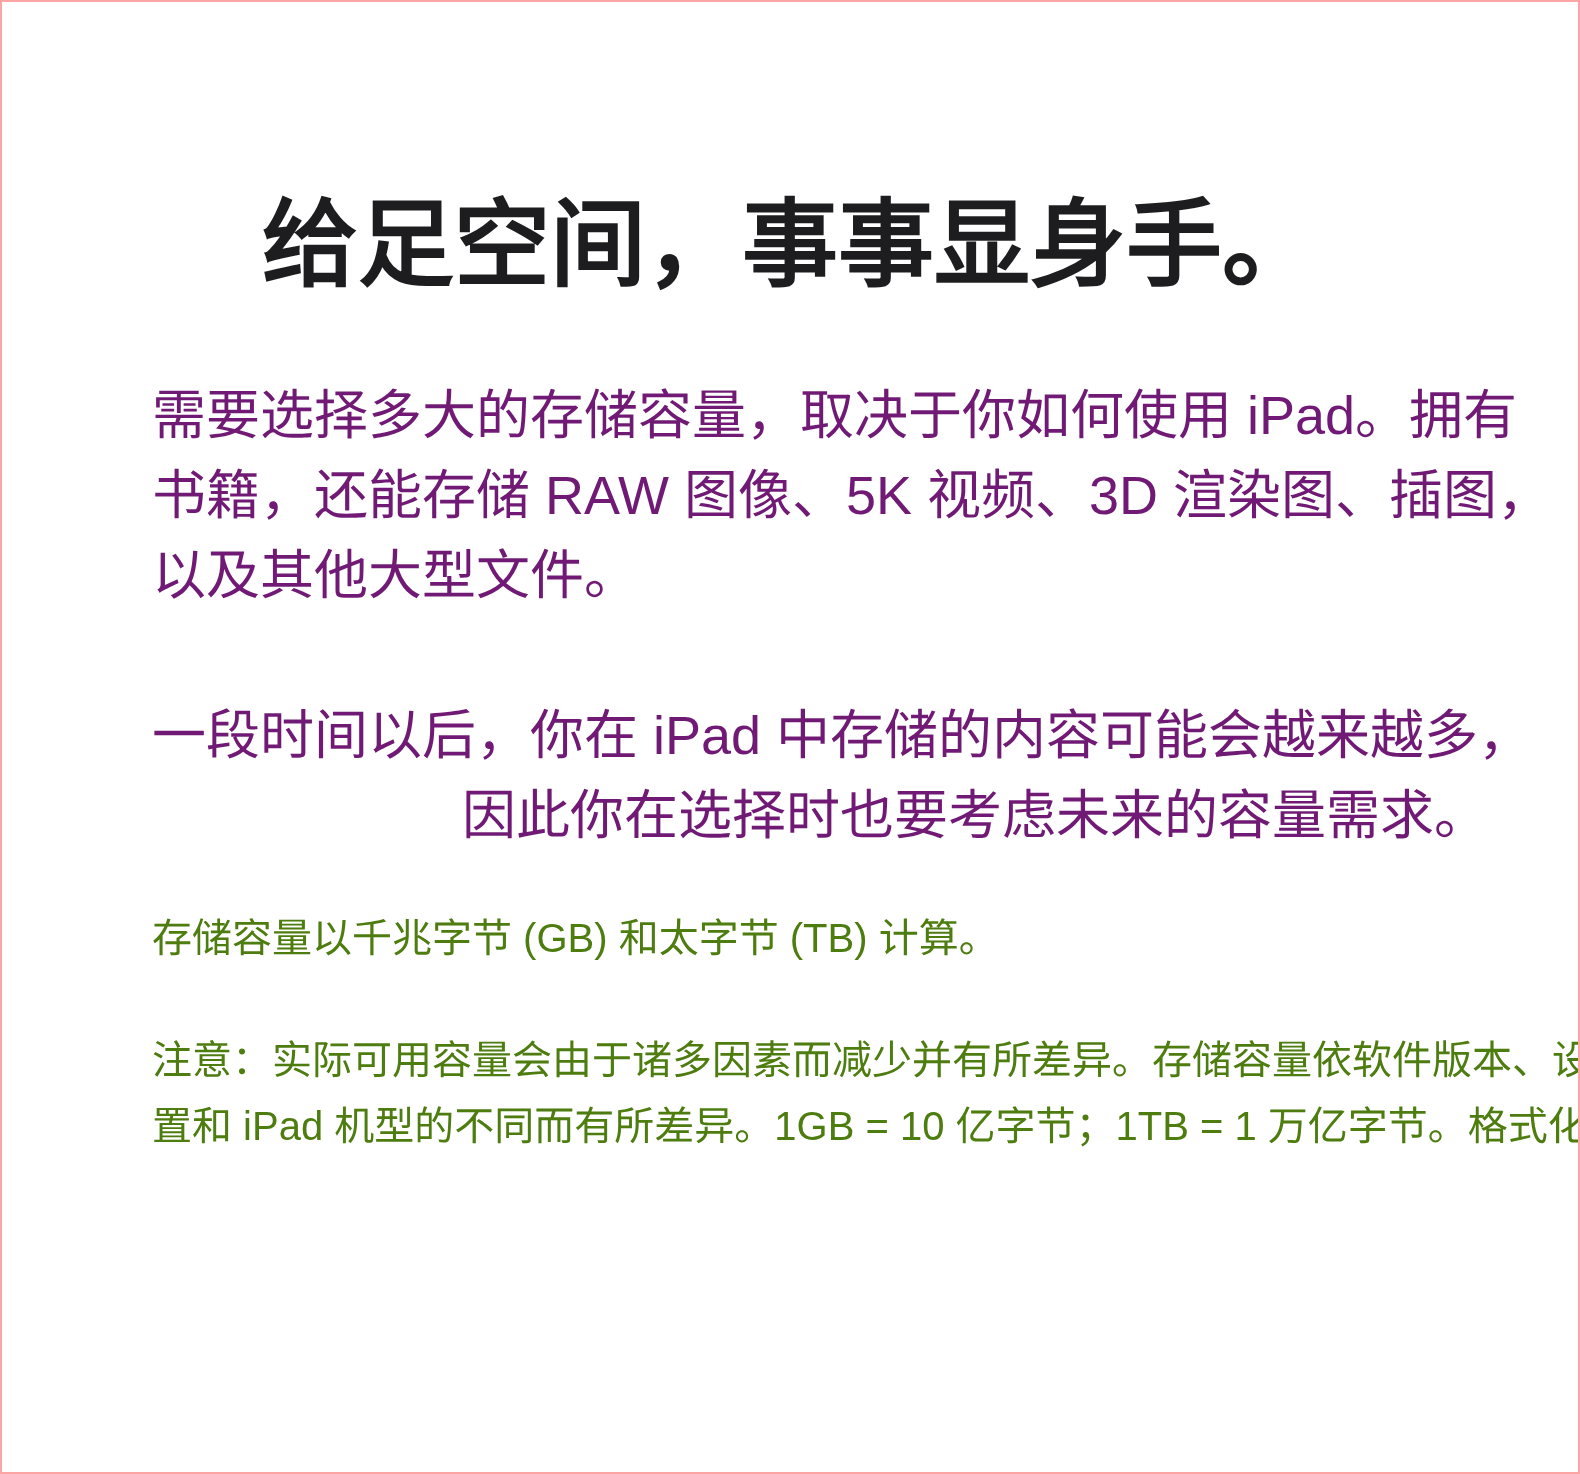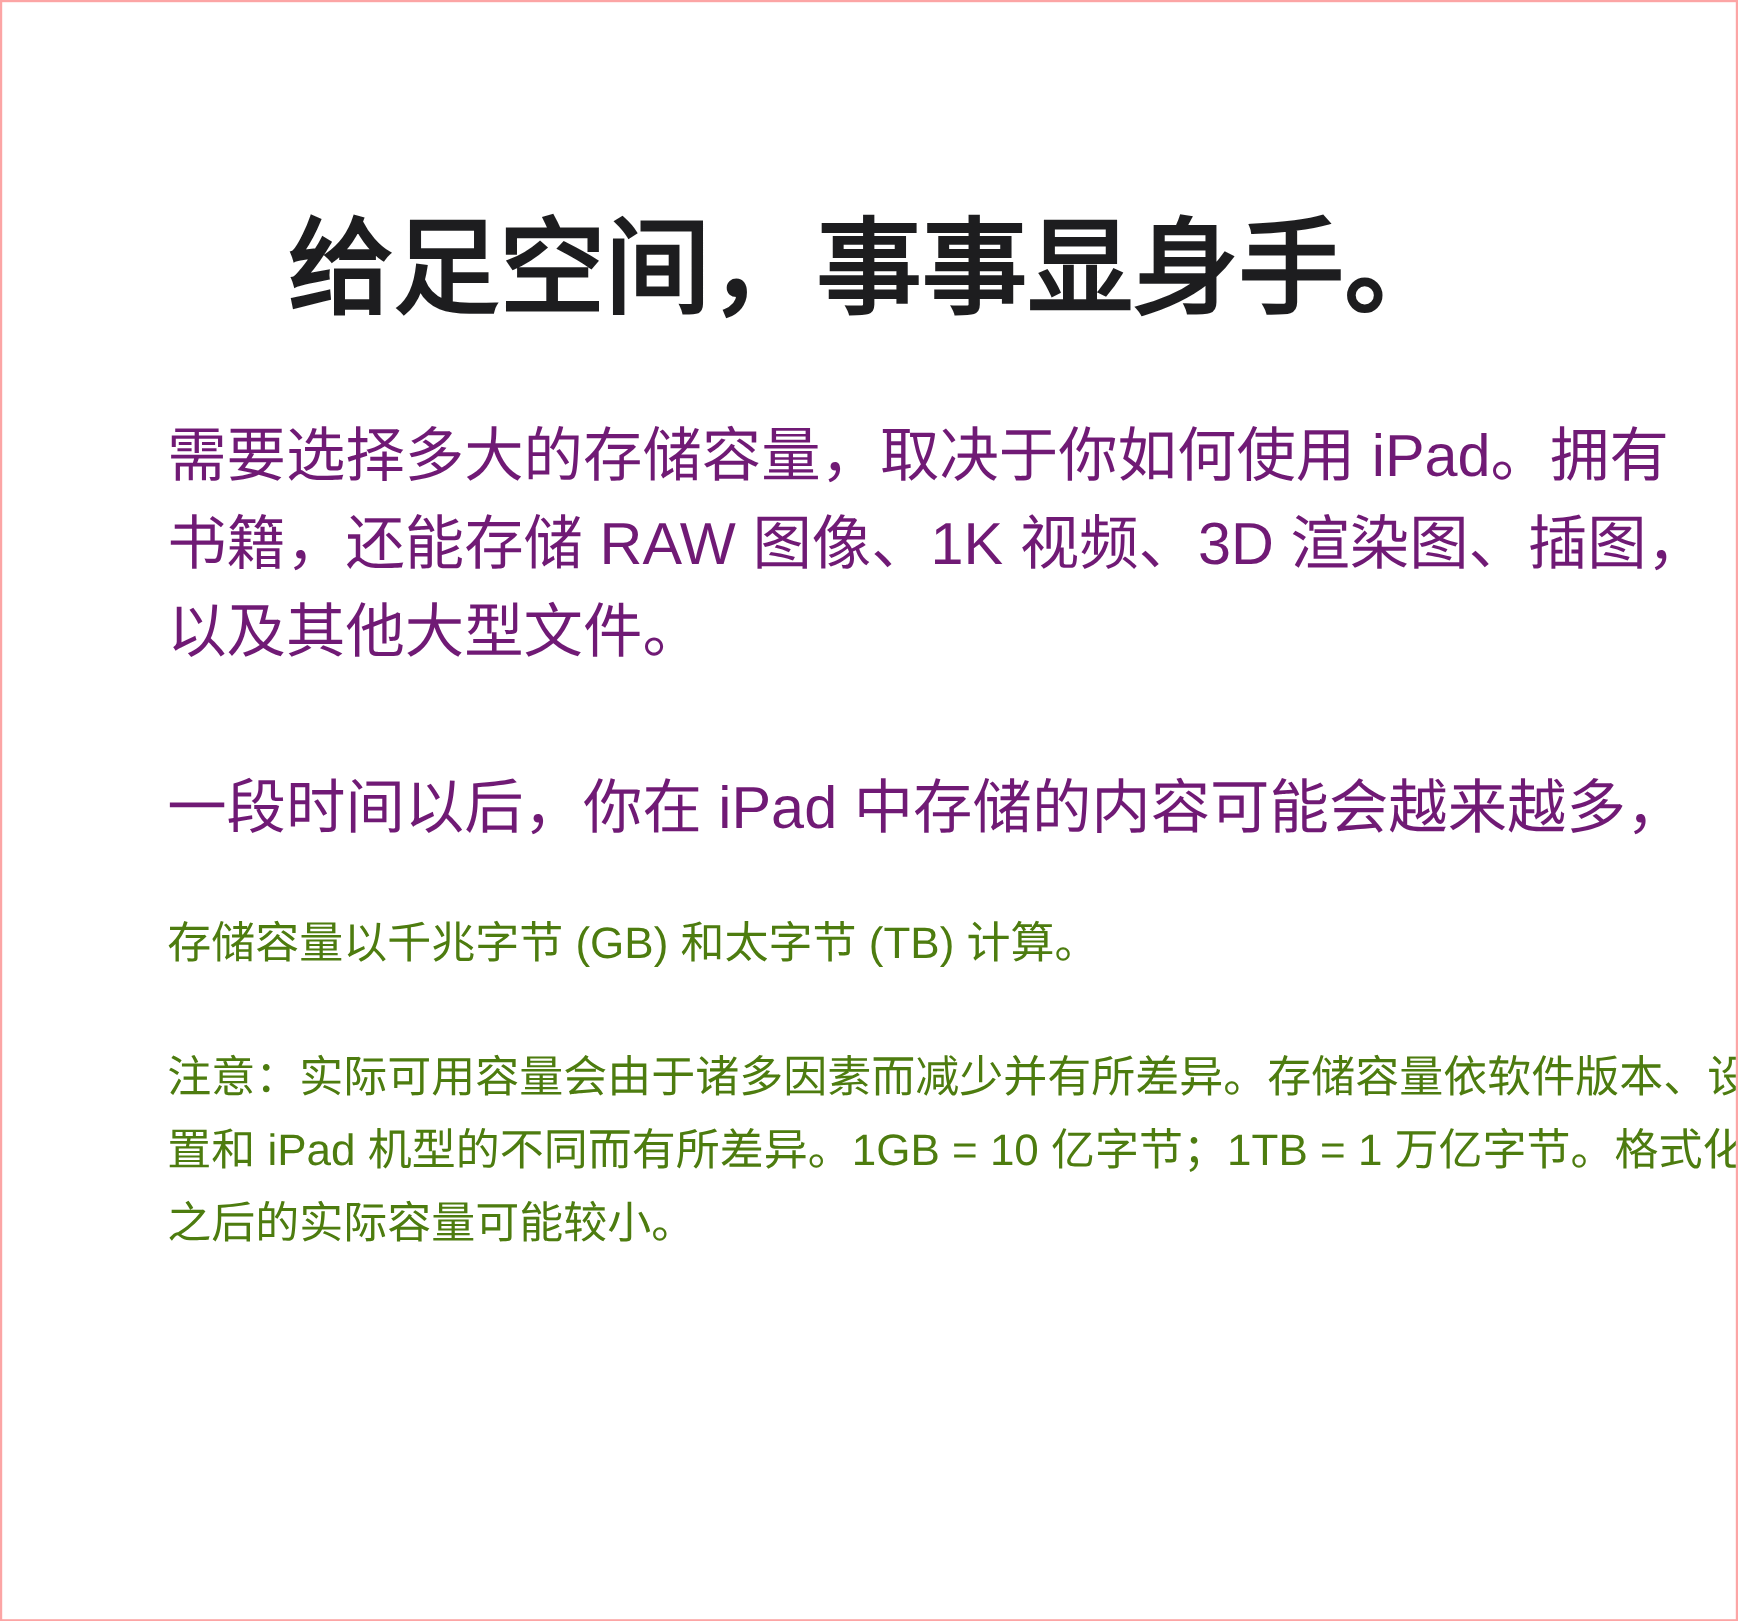--- a/index.html
+++ b/index.html
@@ -63,30 +63,30 @@
 </head>
 <body>
 
 <div class="page">
   <div class="content">
 
     <h1 class="headline">给足空间，事事显身手。</h1>
 
     <p class="body-copy">
       <span class="line">需要选择多大的存储容量，取决于你如何使用 iPad。拥有</span>
-      <span class="line">书籍，还能存储 RAW 图像、1K 视频、3D 渲染图、插图，</span>
+      <span class="line">书籍，还能存储 RAW 图像、5K 视频、3D 渲染图、插图，</span>
       <span class="line">以及其他大型文件。</span>
     </p>
 
     <p class="body-copy second">
       <span class="line">一段时间以后，你在 iPad 中存储的内容可能会越来越多，</span>
+      <span class="line">因此你在选择时也要考虑未来的容量需求。</span>
     </p>
 
     <p class="fine-print capacity-note">存储容量以千兆字节 (GB) 和太字节 (TB) 计算。</p>
 
     <p class="fine-print legal-note">
       <span class="line">注意：实际可用容量会由于诸多因素而减少并有所差异。存储容量依软件版本、设</span>
       <span class="line">置和 iPad 机型的不同而有所差异。1GB = 10 亿字节；1TB = 1 万亿字节。格式化</span>
-      <span class="line">之后的实际容量可能较小。</span>
     </p>
 
   </div>
 </div>
 
 </body></html>

